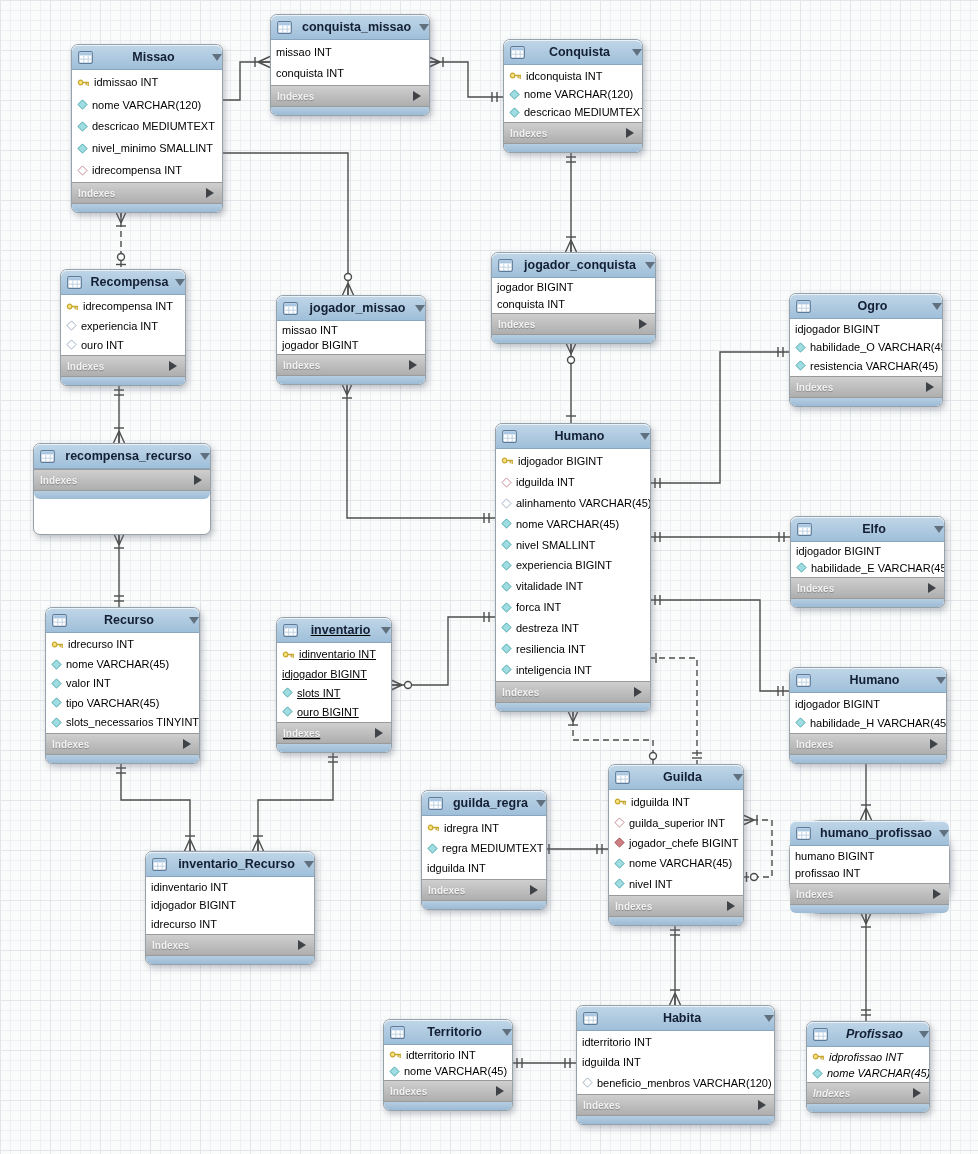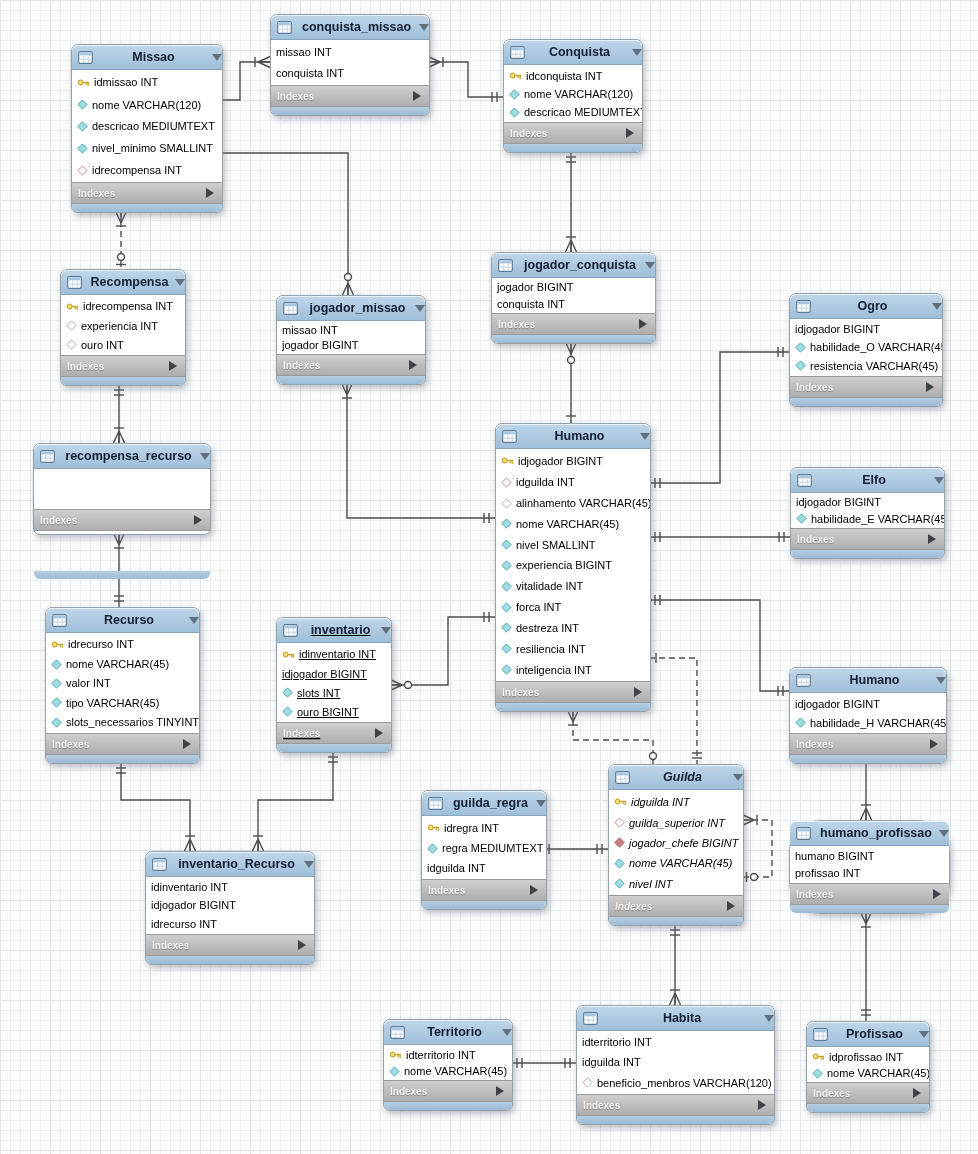--- a/index.html
+++ b/index.html
@@ -505,21 +505,21 @@
           </span>
           <span>resistencia VARCHAR(45)</span>
         </div>
       </div>
       <div class="idx">
         <span class="idx-label">Indexes</span>
         <span class="idx-arrow"></span>
       </div>
       <div class="strip"></div>
     </div>
-    <div class="tbl" style="left: 33px; top: 443px; width: 176px; height: 90px; gap: 40px;">
+    <div class="tbl" style="left: 33px; top: 443px; width: 176px; height: 90px;">
       <div class="tbl-header">
         <span class="grid-ic">
           <svg width="15" height="13" viewBox="0 0 15 13">
             <rect x="0.7" y="0.7" width="13.6" height="11.6" rx="1.6" fill="#ffffff" stroke="#5c7a99" stroke-width="1.2"></rect>
             <rect x="1.4" y="1.4" width="12.2" height="3" fill="#a9c7e2"></rect>
             <path d="M5.8 4.6 V12 M10.2 4.6 V12 M1.5 8.2 H13.5" stroke="#bfd2e2" stroke-width="1" fill="none"></path>
           </svg>
         </span>
         <span class="tbl-name">recompensa_recurso</span>
         <span class="collapse"></span>
@@ -632,21 +632,21 @@
           </span>
           <span>inteligencia INT</span>
         </div>
       </div>
       <div class="idx">
         <span class="idx-label">Indexes</span>
         <span class="idx-arrow"></span>
       </div>
       <div class="strip"></div>
     </div>
-    <div class="tbl" style="left: 790px; top: 467px; width: 153px; height: 90px;">
+    <div class="tbl" style="left: 790px; top: 516px; width: 153px; height: 90px;">
       <div class="tbl-header">
         <span class="grid-ic">
           <svg width="15" height="13" viewBox="0 0 15 13">
             <rect x="0.7" y="0.7" width="13.6" height="11.6" rx="1.6" fill="#ffffff" stroke="#5c7a99" stroke-width="1.2"></rect>
             <rect x="1.4" y="1.4" width="12.2" height="3" fill="#a9c7e2"></rect>
             <path d="M5.8 4.6 V12 M10.2 4.6 V12 M1.5 8.2 H13.5" stroke="#bfd2e2" stroke-width="1" fill="none"></path>
           </svg>
         </span>
         <span class="tbl-name">Elfo</span>
         <span class="collapse"></span>
@@ -843,21 +843,21 @@
         <div class="row">
           <span>idguilda INT</span>
         </div>
       </div>
       <div class="idx">
         <span class="idx-label">Indexes</span>
         <span class="idx-arrow"></span>
       </div>
       <div class="strip"></div>
     </div>
-    <div class="tbl" style="left: 608px; top: 764px; width: 134px; height: 160px; font-style: italic;">
+    <div class="tbl" style="left: 608px; top: 764px; width: 134px; height: 160px;">
       <div class="tbl-header">
         <span class="grid-ic">
           <svg width="15" height="13" viewBox="0 0 15 13">
             <rect x="0.7" y="0.7" width="13.6" height="11.6" rx="1.6" fill="#ffffff" stroke="#5c7a99" stroke-width="1.2"></rect>
             <rect x="1.4" y="1.4" width="12.2" height="3" fill="#a9c7e2"></rect>
             <path d="M5.8 4.6 V12 M10.2 4.6 V12 M1.5 8.2 H13.5" stroke="#bfd2e2" stroke-width="1" fill="none"></path>
           </svg>
         </span>
         <span class="tbl-name">Guilda</span>
         <span class="collapse"></span>
@@ -1030,21 +1030,21 @@
           </span>
           <span>beneficio_menbros VARCHAR(120)</span>
         </div>
       </div>
       <div class="idx">
         <span class="idx-label">Indexes</span>
         <span class="idx-arrow"></span>
       </div>
       <div class="strip"></div>
     </div>
-    <div class="tbl" style="left: 806px; top: 1021px; width: 122px; height: 90px;">
+    <div class="tbl" style="left: 806px; top: 1021px; width: 122px; height: 90px; font-style: italic;">
       <div class="tbl-header">
         <span class="grid-ic">
           <svg width="15" height="13" viewBox="0 0 15 13">
             <rect x="0.7" y="0.7" width="13.6" height="11.6" rx="1.6" fill="#ffffff" stroke="#5c7a99" stroke-width="1.2"></rect>
             <rect x="1.4" y="1.4" width="12.2" height="3" fill="#a9c7e2"></rect>
             <path d="M5.8 4.6 V12 M10.2 4.6 V12 M1.5 8.2 H13.5" stroke="#bfd2e2" stroke-width="1" fill="none"></path>
           </svg>
         </span>
         <span class="tbl-name">Profissao</span>
         <span class="collapse"></span>

